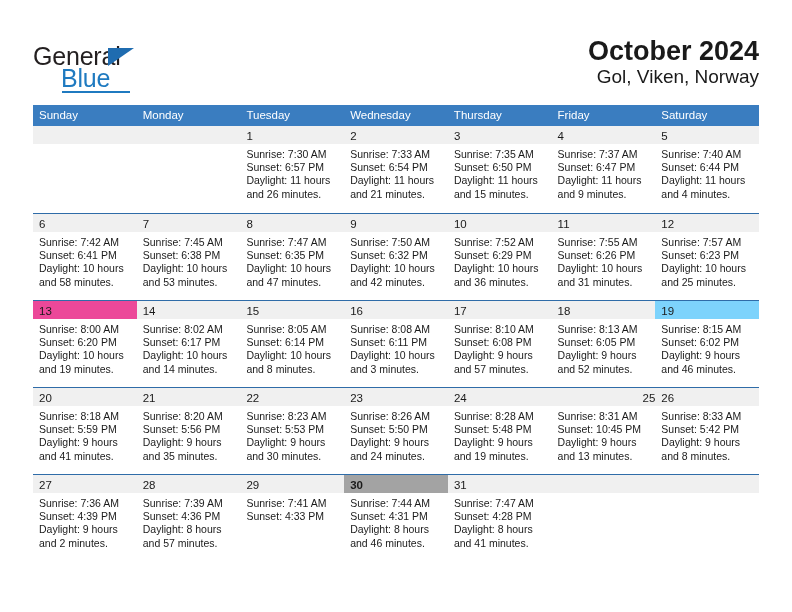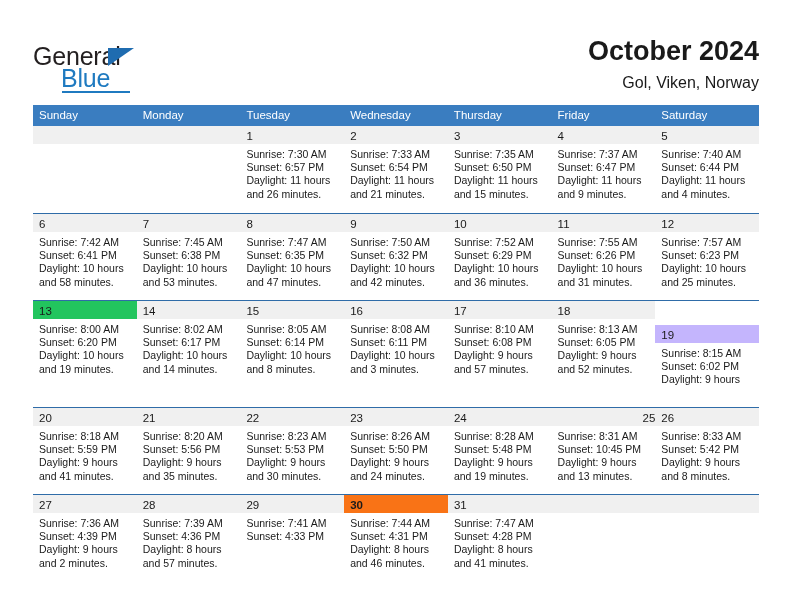--- a/index.html
+++ b/index.html
@@ -81,23 +81,22 @@
   }
   .cal-title {
     font-size: 27px;
     line-height: 32px;
     color: #1a1a1a;
     font-weight: bold;
     white-space: nowrap;
     margin-top: 7px;
   }
   .cal-subtitle {
-    font-size: 16px;
+    font-size: 19px;
     line-height: 20px;
-    margin-top: 6px;
     color: #1a1a1a;
     white-space: nowrap;
   }
 
   
   .calendar {
     position: absolute;
     left: 33px;
     top: 105px;
     width: 726px;
@@ -293,21 +292,21 @@
             <div class="day-num-band" style="background: rgb(240, 240, 240);"><span class="day-num">12</span></div>
             <div class="day-info">
               <div class="info-line">Sunrise: 7:57 AM</div>
               <div class="info-line">Sunset: 6:23 PM</div>
               <div class="daylight-line">Daylight: 10 hours and 25 minutes.</div>
             </div>
           </div>
         </div>
         <div class="week" style="border-top-color: rgb(47, 108, 168);">
           <div class="day">
-            <div class="day-num-band" style="background: #22c55e;"><span class="day-num">13</span></div>
+            <div class="day-num-band" style="background: #ec4899;"><span class="day-num">13</span></div>
             <div class="day-info">
               <div class="info-line">Sunrise: 8:00 AM</div>
               <div class="info-line">Sunset: 6:20 PM</div>
               <div class="daylight-line">Daylight: 10 hours and 19 minutes.</div>
             </div>
           </div>
           <div class="day">
             <div class="day-num-band" style="background: rgb(240, 240, 240);"><span class="day-num">14</span></div>
             <div class="day-info">
               <div class="info-line">Sunrise: 8:02 AM</div>
@@ -341,29 +340,29 @@
           </div>
           <div class="day">
             <div class="day-num-band" style="background: rgb(240, 240, 240);"><span class="day-num">18</span></div>
             <div class="day-info">
               <div class="info-line">Sunrise: 8:13 AM</div>
               <div class="info-line">Sunset: 6:05 PM</div>
               <div class="daylight-line">Daylight: 9 hours and 52 minutes.</div>
             </div>
           </div>
           <div class="day">
-            <div class="day-num-band" style="background: #c4b5fd; margin-top: 24px;"><span class="day-num">19</span></div>
+            <div class="day-num-band" style="background: #7dd3fc;"><span class="day-num">19</span></div>
             <div class="day-info">
               <div class="info-line">Sunrise: 8:15 AM</div>
               <div class="info-line">Sunset: 6:02 PM</div>
               <div class="daylight-line">Daylight: 9 hours and 46 minutes.</div>
             </div>
           </div>
         </div>
-        <div class="week" style="border-top-color: rgb(47, 108, 168); margin-top: 20px;">
+        <div class="week" style="border-top-color: rgb(47, 108, 168);">
           <div class="day">
             <div class="day-num-band" style="background: rgb(240, 240, 240);"><span class="day-num">20</span></div>
             <div class="day-info">
               <div class="info-line">Sunrise: 8:18 AM</div>
               <div class="info-line">Sunset: 5:59 PM</div>
               <div class="daylight-line">Daylight: 9 hours and 41 minutes.</div>
             </div>
           </div>
           <div class="day">
             <div class="day-num-band" style="background: rgb(240, 240, 240);"><span class="day-num">21</span></div>
@@ -432,21 +431,21 @@
             </div>
           </div>
           <div class="day">
             <div class="day-num-band" style="background: rgb(240, 240, 240);"><span class="day-num">29</span></div>
             <div class="day-info">
               <div class="info-line">Sunrise: 7:41 AM</div>
               <div class="info-line">Sunset: 4:33 PM</div>
             </div>
           </div>
           <div class="day">
-            <div class="day-num-band" style="background: #f97316; font-weight: bold;"><span class="day-num">30</span></div>
+            <div class="day-num-band" style="background: #a3a3a3; font-weight: bold;"><span class="day-num">30</span></div>
             <div class="day-info">
               <div class="info-line">Sunrise: 7:44 AM</div>
               <div class="info-line">Sunset: 4:31 PM</div>
               <div class="daylight-line">Daylight: 8 hours and 46 minutes.</div>
             </div>
           </div>
           <div class="day">
             <div class="day-num-band" style="background: rgb(240, 240, 240);"><span class="day-num">31</span></div>
             <div class="day-info">
               <div class="info-line">Sunrise: 7:47 AM</div>

